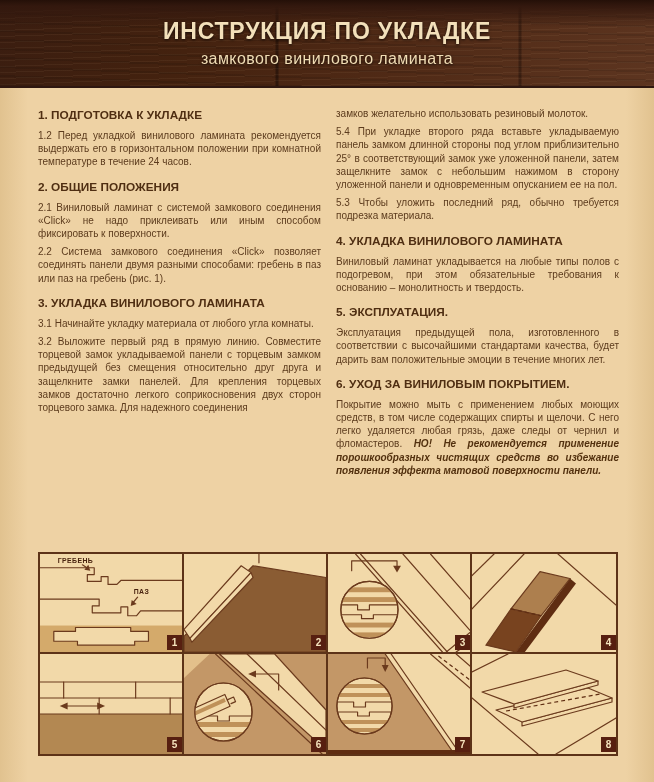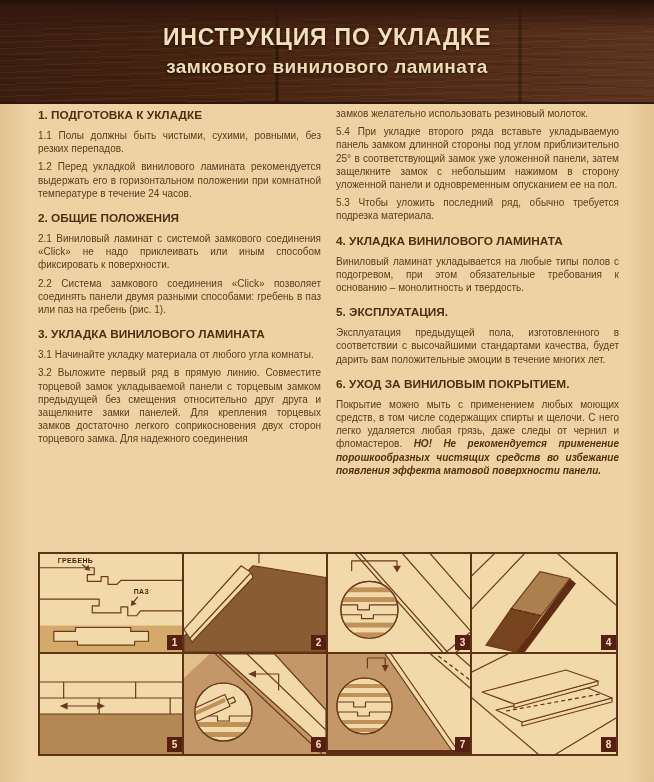--- a/index.html
+++ b/index.html
@@ -3,33 +3,33 @@
 <meta charset="utf-8">
 <style>
   html,body{margin:0;padding:0;}
   .page{
     width:654px;height:782px;position:relative;overflow:hidden;
     font-family:"Liberation Sans",sans-serif;
     background:linear-gradient(90deg,#e1c28f 0,#eed2a4 28px,#eed2a4 626px,#e1c28f 654px);
   }
   
   .header{
-    position:absolute;top:0;left:0;width:654px;height:104px;box-sizing:border-box;
+    position:absolute;top:0;left:0;width:654px;height:88px;box-sizing:border-box;
     display:flex;flex-direction:column;align-items:center;justify-content:center;gap:5px;
     border-bottom:2px solid #2e1710;
     background:
       linear-gradient(180deg,#241008 0%,#33180e 7%,rgba(0,0,0,0) 32%),
       repeating-linear-gradient(178deg,rgba(255,220,170,0.05) 0 1px,rgba(0,0,0,0) 1px 6px),
       repeating-linear-gradient(2deg,rgba(0,0,0,0.10) 0 2px,rgba(0,0,0,0) 2px 9px),
       linear-gradient(90deg,rgba(0,0,0,0) 275px,rgba(20,8,4,0.5) 276px,rgba(20,8,4,0.5) 278px,rgba(0,0,0,0) 279px),
       linear-gradient(90deg,rgba(0,0,0,0) 518px,rgba(20,8,4,0.4) 519px,rgba(20,8,4,0.4) 521px,rgba(0,0,0,0) 522px),
       linear-gradient(115deg,#3a1d10 0%,#44220f 30%,#502a16 62%,#5d3520 100%);
   }
   .header-title{font-size:23px;font-weight:bold;color:#f3e0ba;letter-spacing:.8px;text-shadow:0 1px 3px rgba(0,0,0,.7);}
-  .header-subtitle{font-size:19px;font-weight:bold;color:#f0dcb4;letter-spacing:.4px;text-shadow:0 1px 3px rgba(0,0,0,.7);}
+  .header-subtitle{font-size:16px;font-weight:normal;color:#f0dcb4;letter-spacing:.4px;text-shadow:0 1px 3px rgba(0,0,0,.7);}
   
   .content{
     position:absolute;top:104px;left:0;width:654px;box-sizing:border-box;
     padding:3px 35px 0 38px;display:flex;gap:15px;
   }
   .col{width:283px;}
   .col p{font-size:10px;line-height:13.2px;color:#5c3b1d;text-align:justify;margin:0 0 5px;}
   .col .sec-h{font-size:11.8px;line-height:13px;font-weight:bold;color:#4f2e12;margin:12px 0 7px;}
   .col .sec-h:first-child{margin-top:2px;}
   .col strong{font-weight:bold;color:#53310f;font-style:italic;}
@@ -64,21 +64,20 @@
 <div class="page">
 
   <div class="header">
     <div class="header-title">ИНСТРУКЦИЯ ПО УКЛАДКЕ</div>
     <div class="header-subtitle">замкового винилового ламината</div>
   </div>
 
   <div class="content">
     <div class="col">
       <div class="sec-h">1. ПОДГОТОВКА К УКЛАДКЕ</div>
-      <p>1.1 Полы должны быть чистыми, сухими, ровными, без резких перепадов.</p>
       <p>1.2 Перед укладкой винилового ламината рекомендуется выдержать его в горизонтальном положении при комнатной температуре в течение 24 часов.</p>
       <div class="sec-h">2. ОБЩИЕ ПОЛОЖЕНИЯ</div>
       <p>2.1 Виниловый ламинат с системой замкового соединения «Click» не надо приклеивать или иным способом фиксировать к поверхности.</p>
       <p>2.2 Система замкового соединения «Click» позволяет соединять панели двумя разными способами: гребень в паз или паз на гребень (рис. 1).</p>
       <div class="sec-h">3. УКЛАДКА ВИНИЛОВОГО ЛАМИНАТА</div>
       <p>3.1 Начинайте укладку материала от любого угла комнаты.</p>
       <p>3.2 Выложите первый ряд в прямую линию. Совместите торцевой замок укладываемой панели с торцевым замком предыдущей без смещения относительно друг друга и защелкните замки панелей. Для крепления торцевых замков достаточно легкого соприкосновения двух сторон торцевого замка. Для надежного соединения</p>
     </div>
     <div class="col">
       <p>замков желательно использовать резиновый молоток.</p>

